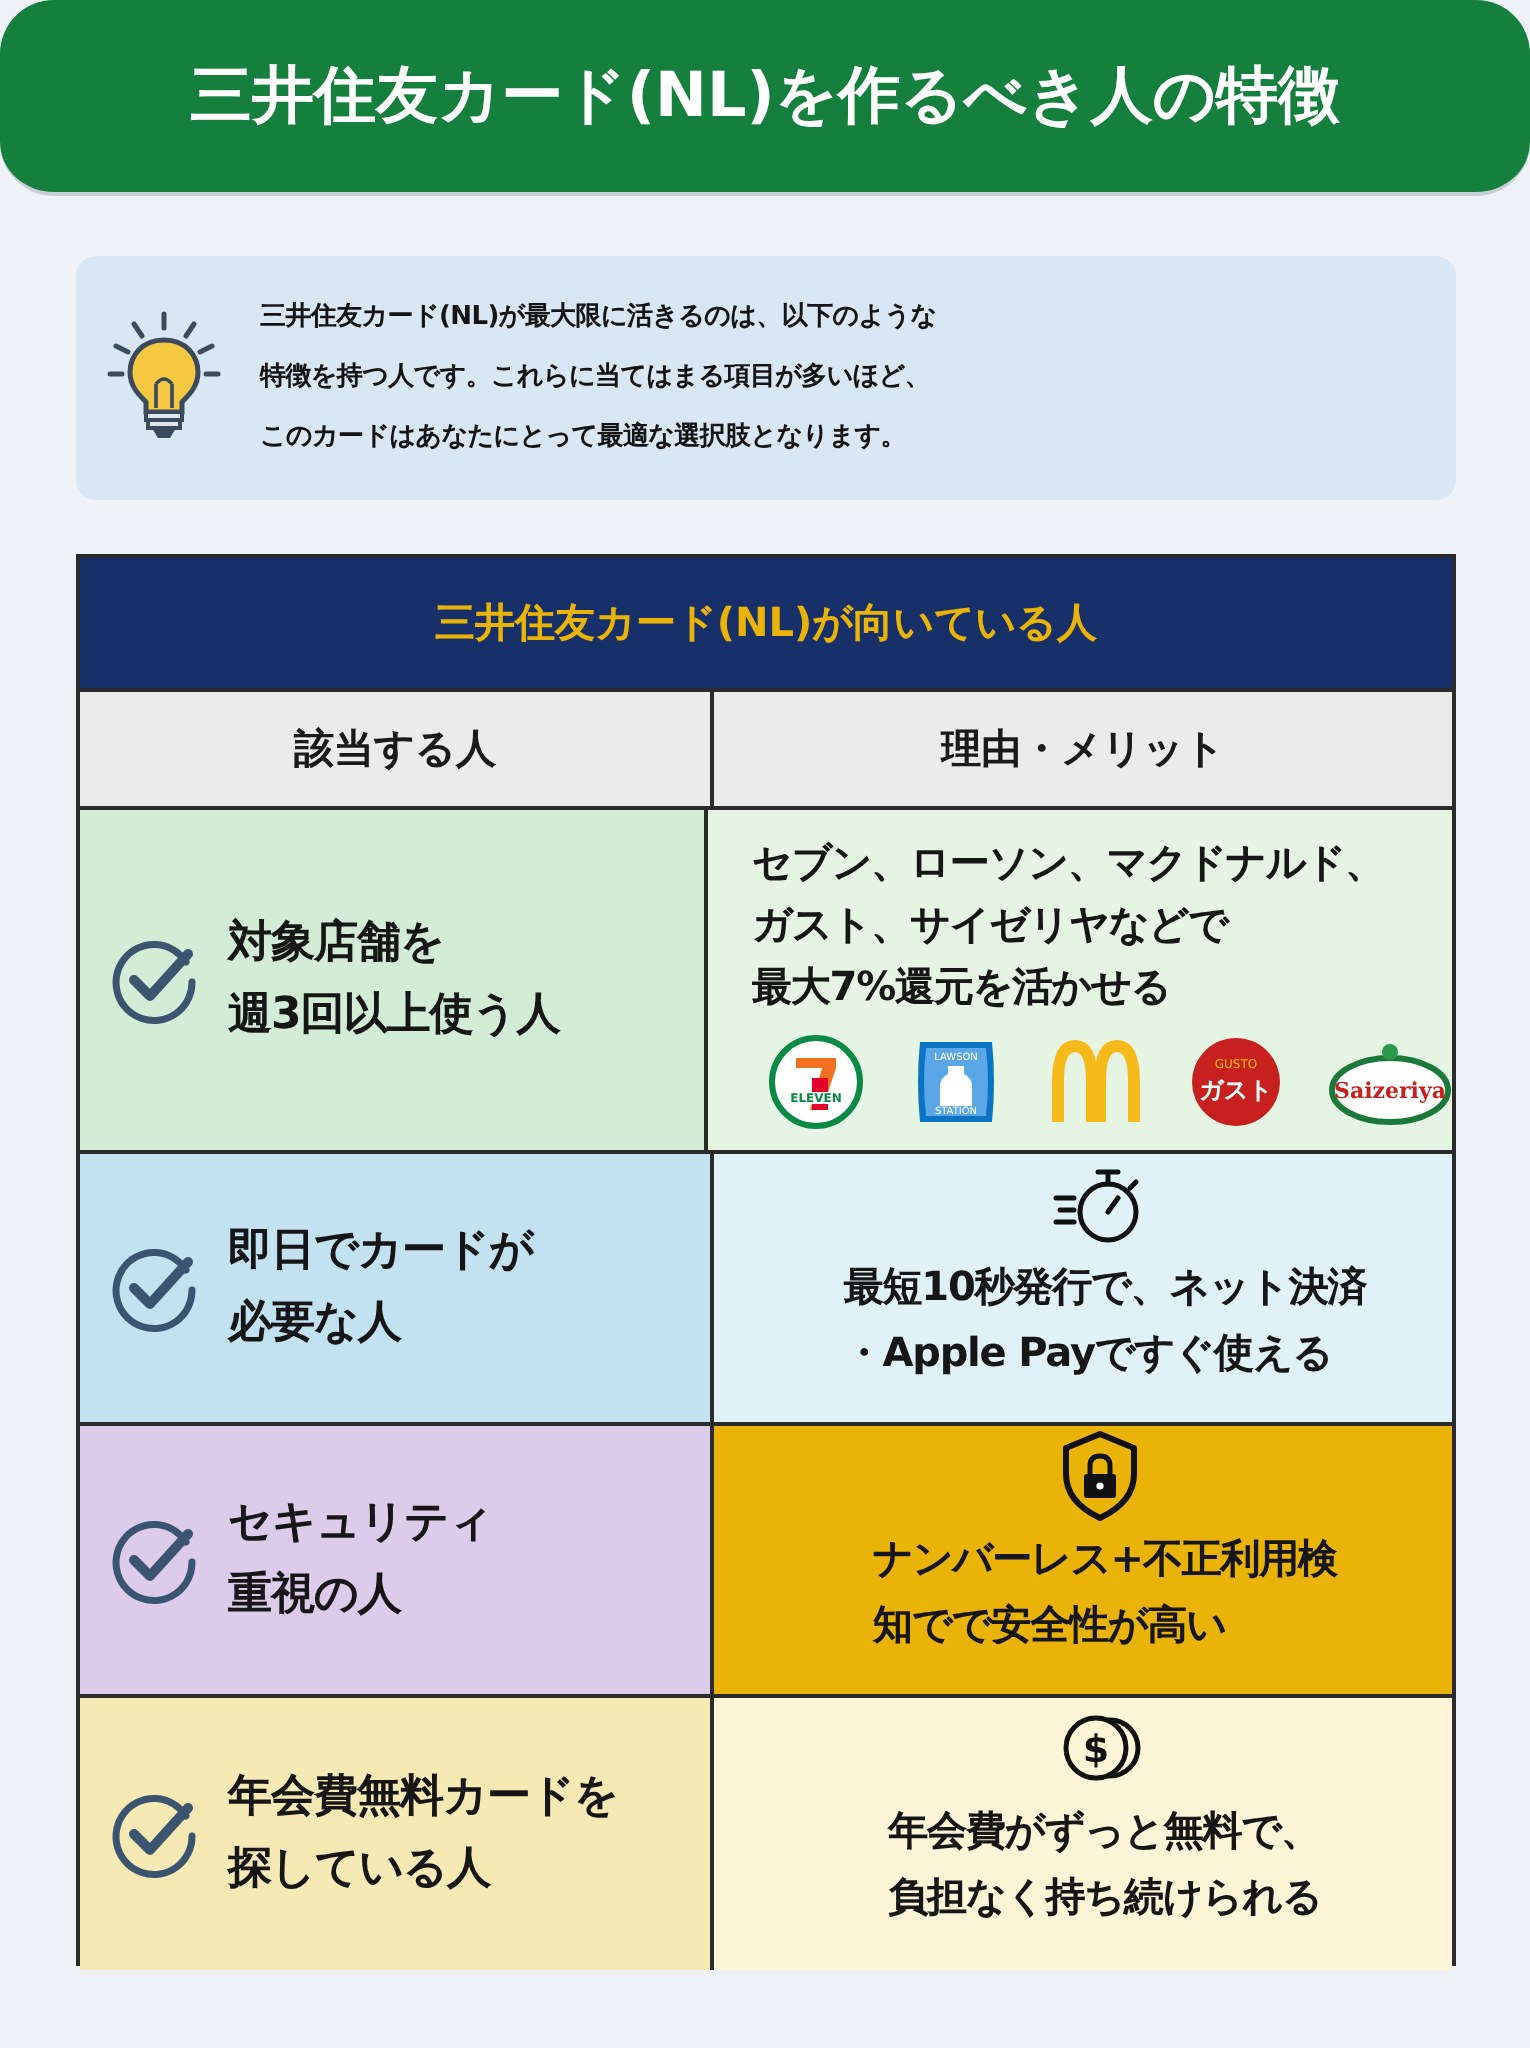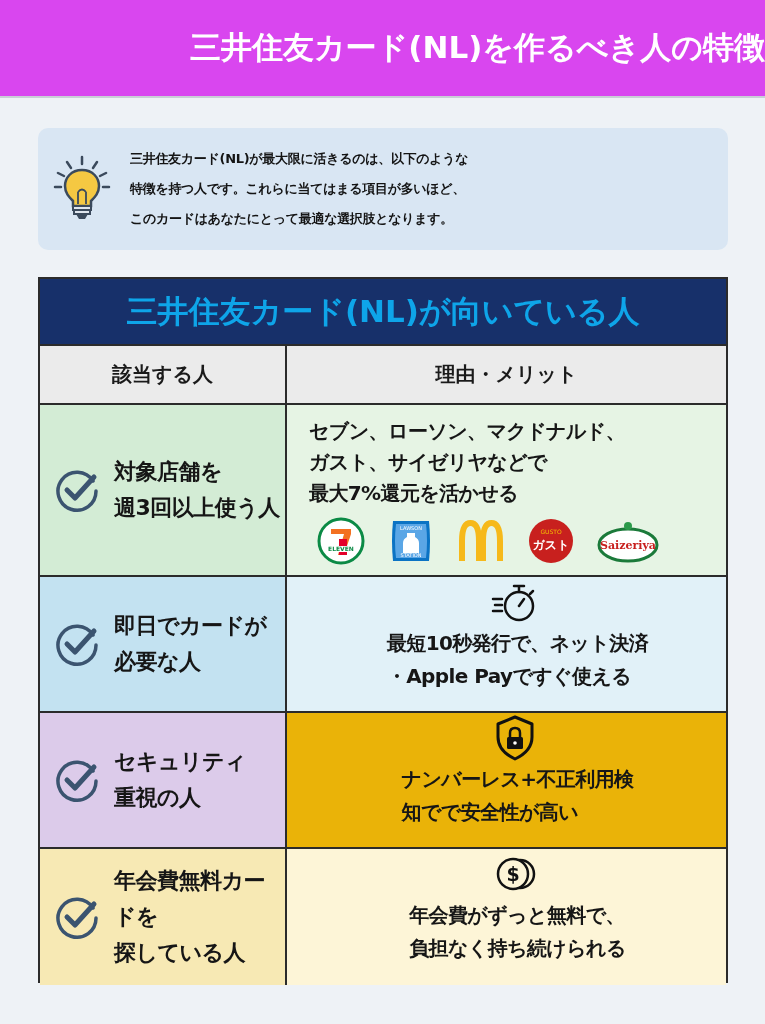--- a/index.html
+++ b/index.html
@@ -5,23 +5,24 @@
   * { box-sizing: border-box; margin: 0; padding: 0; }
   html, body { width: 765px; height: 1024px; overflow: hidden; }
   body {
     background: #eef2f6;
     font-family: "DejaVu Sans", "Liberation Sans", sans-serif;
     color: #1a1a1a;
     position: relative;
   }
   .title-bar {
     position: absolute; left: 0; top: 0; width: 765px; height: 98px;
-    background: #d946ef;
-    display: flex; align-items: center; justify-content: flex-end;
+    background: #15803d;
+    display: flex; align-items: center; justify-content: center;
     border-bottom: 2px solid #c9ced6;
+    border-radius: 27px;
   }
   .title-bar h1 {
     color: #ffffff; font-size: 31px; font-weight: bold; letter-spacing: 0px;
     white-space: nowrap;
   }
   .intro {
     position: absolute; left: 38px; top: 128px; width: 690px; height: 122px;
     background: #d9e6f3; border-radius: 10px;
     display: flex; align-items: center;
   }
@@ -33,25 +34,25 @@
   .table {
     position: absolute; left: 38px; top: 277px; width: 690px; height: 706px;
     border: 2px solid #2b2b2b;
     background: #fff;
   }
   .table-title {
     height: 67px; background: #17306a;
     display: flex; align-items: center; justify-content: center;
     border-bottom: 2px solid #2b2b2b;
   }
-  .table-title span { color: #0ea5e9; font-size: 31px; font-weight: bold; white-space: nowrap; }
+  .table-title span { color: #eab308; font-size: 20px; font-weight: bold; white-space: nowrap; }
   .row { display: flex; border-bottom: 2px solid #2b2b2b; }
   .row:last-child { border-bottom: none; }
   .cell { display: flex; align-items: center; }
-  .cell.left { width: 247px; border-right: 2px solid #2b2b2b; }
+  .cell.left { width: 317px; border-right: 2px solid #2b2b2b; }
   .cell.right { flex: 1; }
   .head-row { height: 59px; background: #ebebeb; }
   .head-row .cell { justify-content: center; font-size: 20px; font-weight: bold; }
   .body-row { height: 136px; }
   .body-row .cell.left { padding-left: 14px; }
   .body-row .cell.left .check { width: 46px; height: 46px; flex: 0 0 auto; margin-right: 14px; }
   .body-row .cell.left .label {
     font-size: 22px; font-weight: bold; line-height: 36px; white-space: pre-line; color: #161616;
     letter-spacing: -0.5px;
   }

